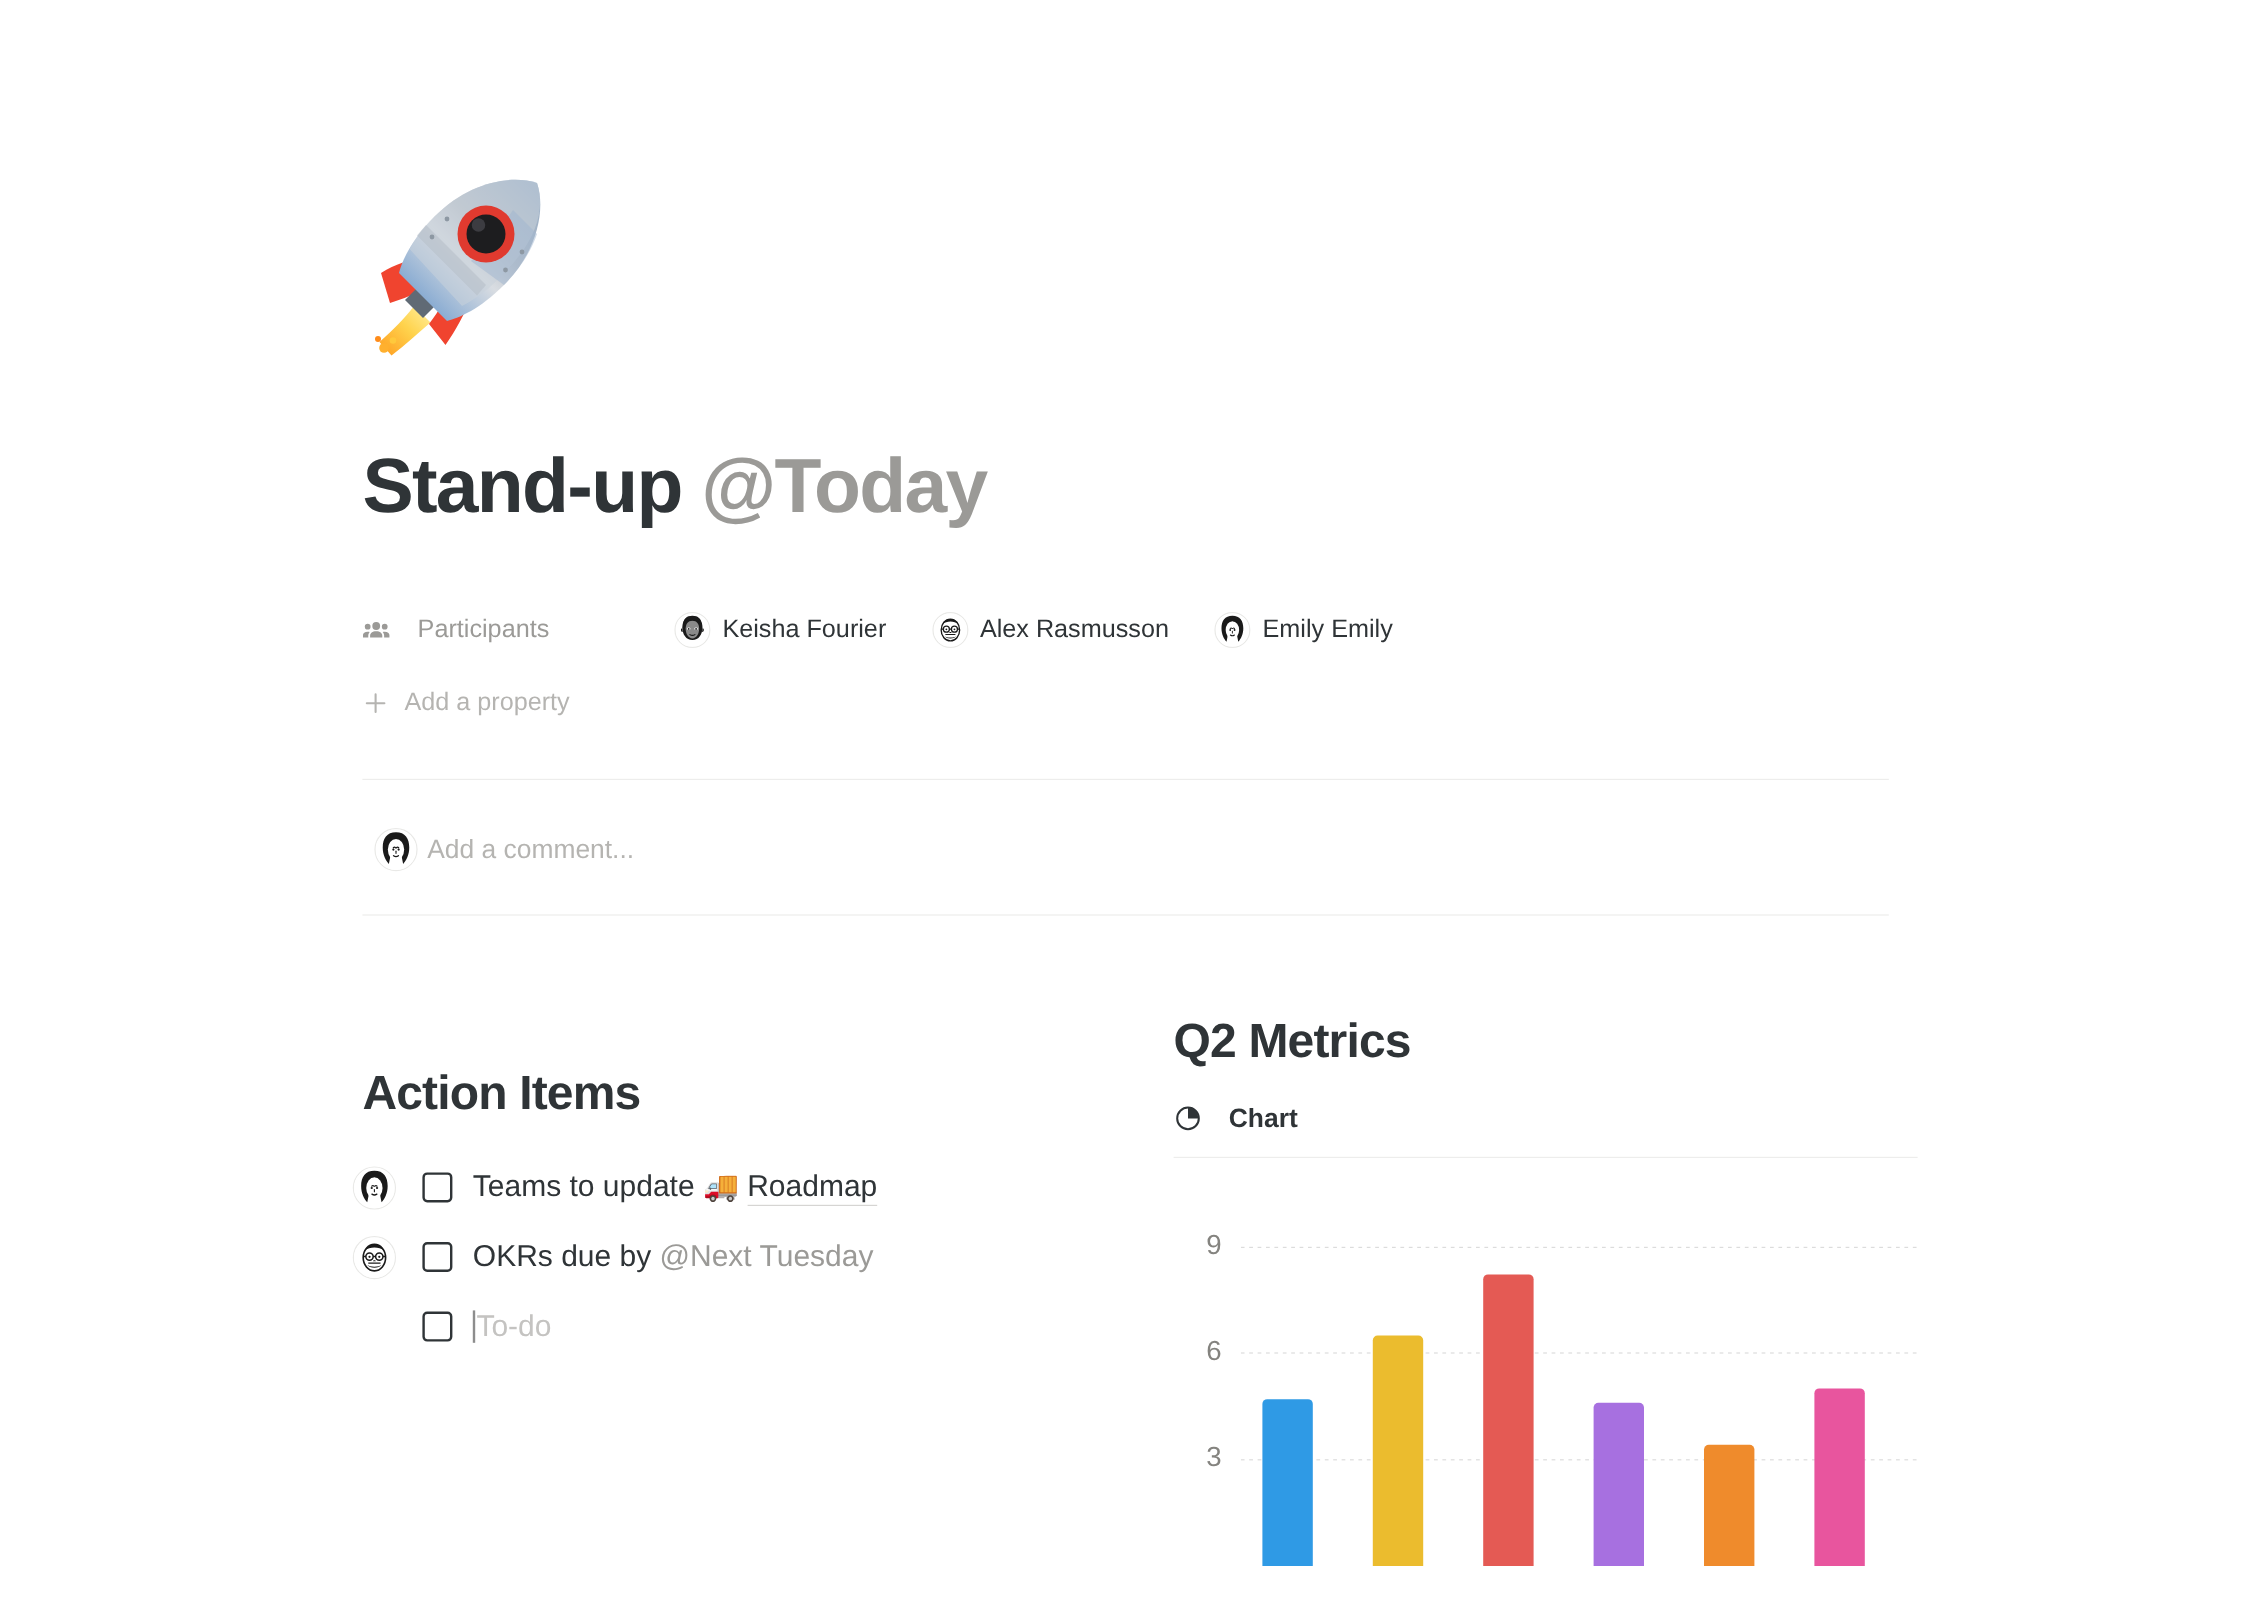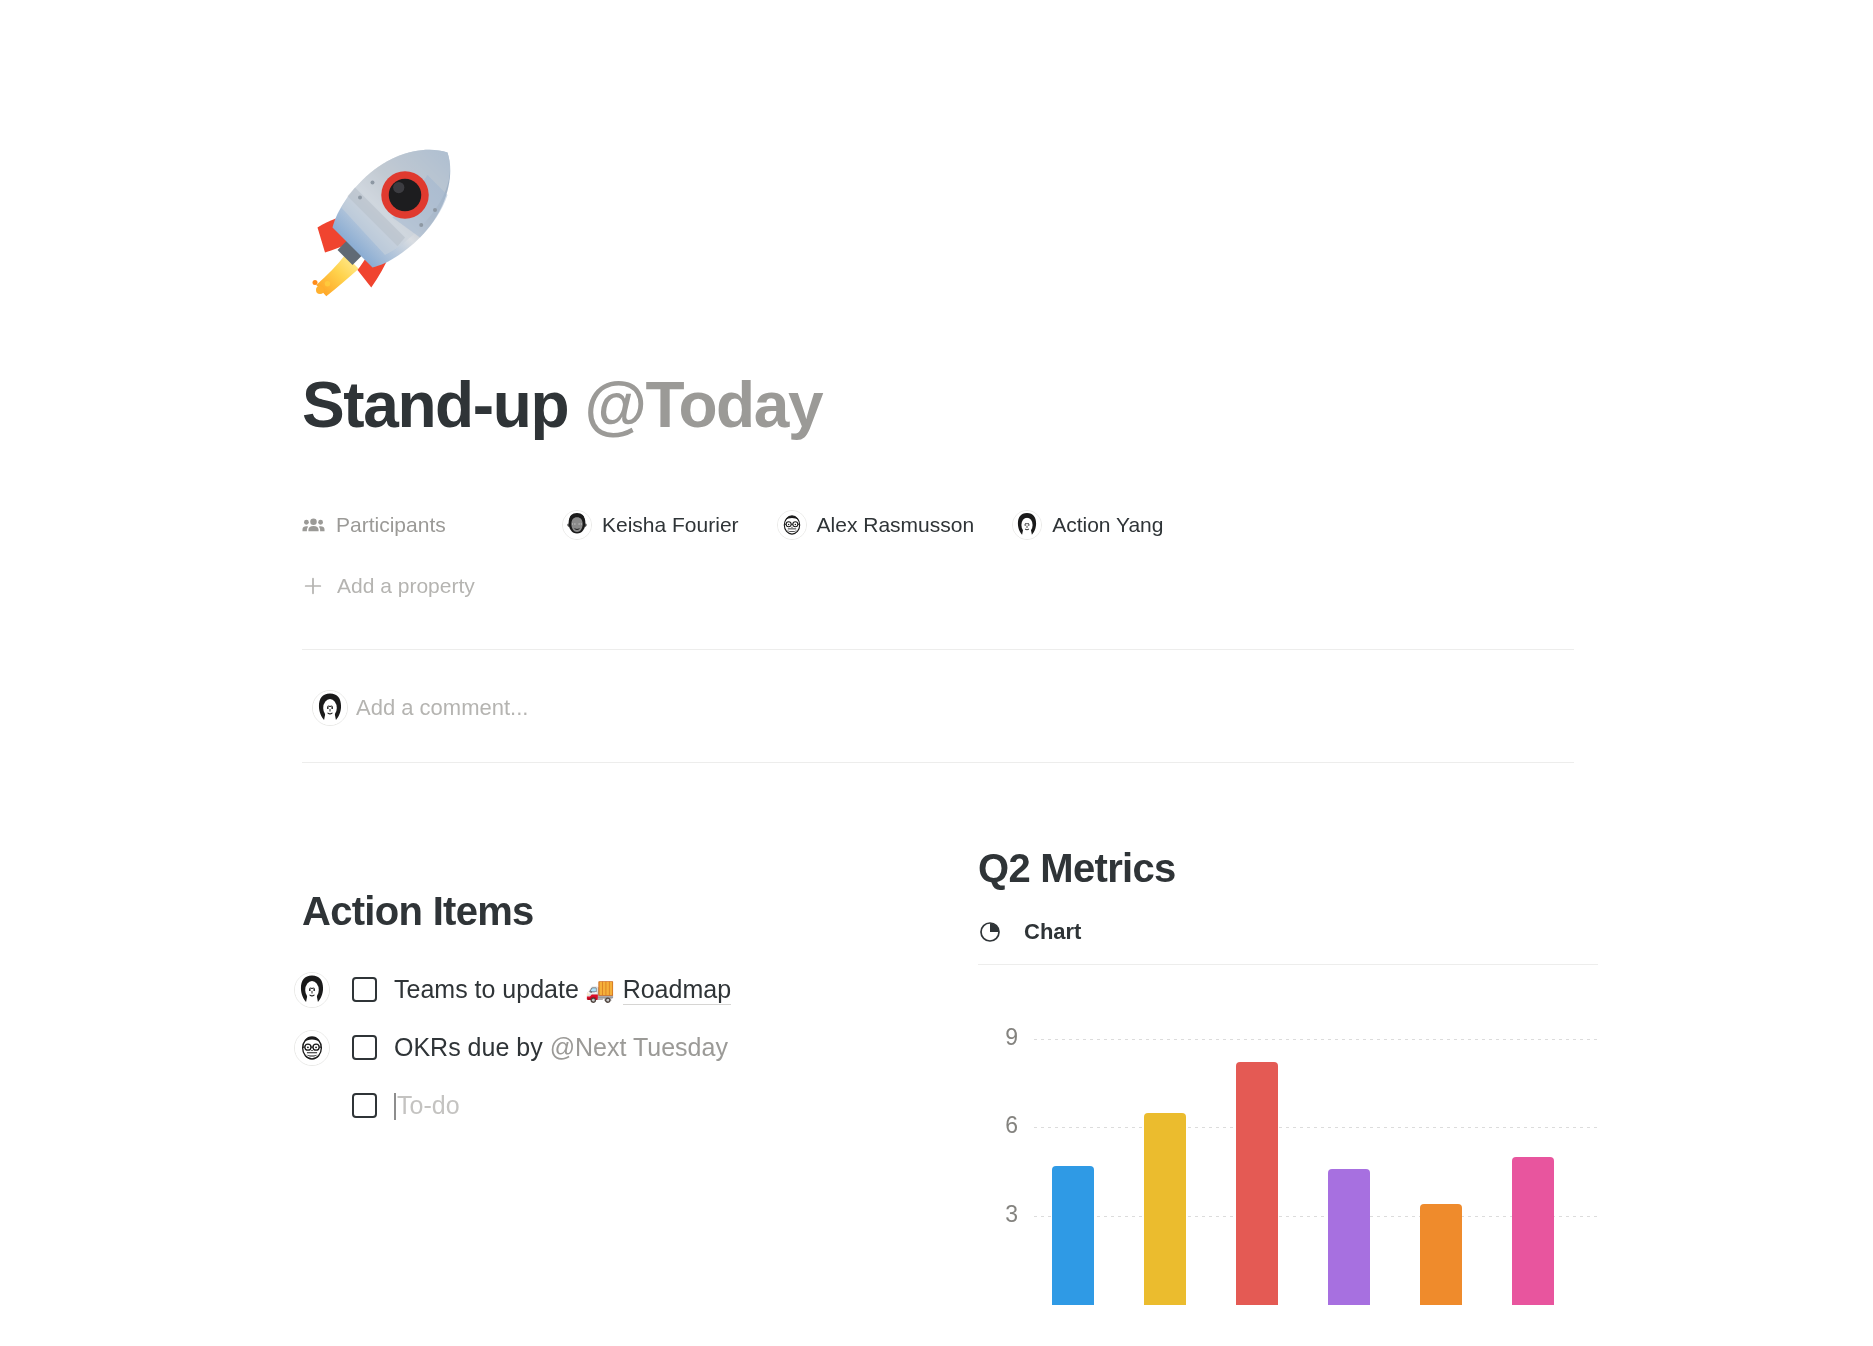--- a/index.html
+++ b/index.html
@@ -26,21 +26,21 @@
   }
   .title .main { color: #2f3437; }
   .title .mention { color: #9b9a97; }
 
   
   .prop-row {
     position: absolute; left: 302px; top: 508px;
     display: flex; align-items: center; height: 34px;
   }
   .prop-label {
-    display: flex; align-items: center; gap: 11px;
+    display: flex; align-items: center; gap: 23px;
     width: 260px; color: #9b9a97; font-size: 21px;
   }
   .prop-label .ico { width: 23px; height: 23px; display:block; flex:none; }
   .people-list { display: flex; align-items: center; gap: 16px; }
   .person { display: flex; align-items: center; gap: 10px; margin-right: 22px; }
   .person:last-child { margin-right: 0; }
   .person .nm { font-size: 21px; color: #2f3437; white-space: nowrap; }
 
   .avatar {
     width: 30px; height: 30px; border-radius: 50%;
@@ -253,21 +253,21 @@
             <path d="M20 3C11 3 7 9 7 18c0 7 3 13 6 16l2-10 5 3 5-3 2 10c3-3 6-9 6-16C33 9 29 3 20 3z" fill="#1a1a1a"></path>
             <ellipse cx="20" cy="20" rx="8" ry="10.5" fill="#fff"></ellipse>
             <path d="M12 12c1.5-3.5 4.5-5 8-5s6.5 1.5 8 5c-2-2-5-2.8-8-2.8S14 10 12 12z" fill="#1a1a1a"></path>
             <path d="M17.4 18.2c.6-.6 1.6-.6 2.2 0M20.4 18.2c.6-.6 1.6-.6 2.2 0" stroke="#1a1a1a" stroke-width="1.2" fill="none" stroke-linecap="round"></path>
             <circle cx="17.4" cy="20" r="1.1" fill="#1a1a1a"></circle>
             <circle cx="22.6" cy="20" r="1.1" fill="#1a1a1a"></circle>
             <path d="M20 21.5v2.2" stroke="#1a1a1a" stroke-width="1.1" stroke-linecap="round"></path>
             <path d="M17.6 26c1.5 1.1 3.3 1.1 4.8 0" stroke="#1a1a1a" stroke-width="1.3" fill="none" stroke-linecap="round"></path>
           </svg>
         </span>
-        <span class="nm">Action Yang</span>
+        <span class="nm">Emily Emily</span>
       </span>
 
     </div>
   </div>
 
   <div class="add-prop">
     <span class="plus-ico">
       <svg viewBox="0 0 24 24" xmlns="http://www.w3.org/2000/svg">
         <path d="M12 4v16M4 12h16" stroke="#b5b4b1" stroke-width="1.9" stroke-linecap="round"></path>
       </svg>

